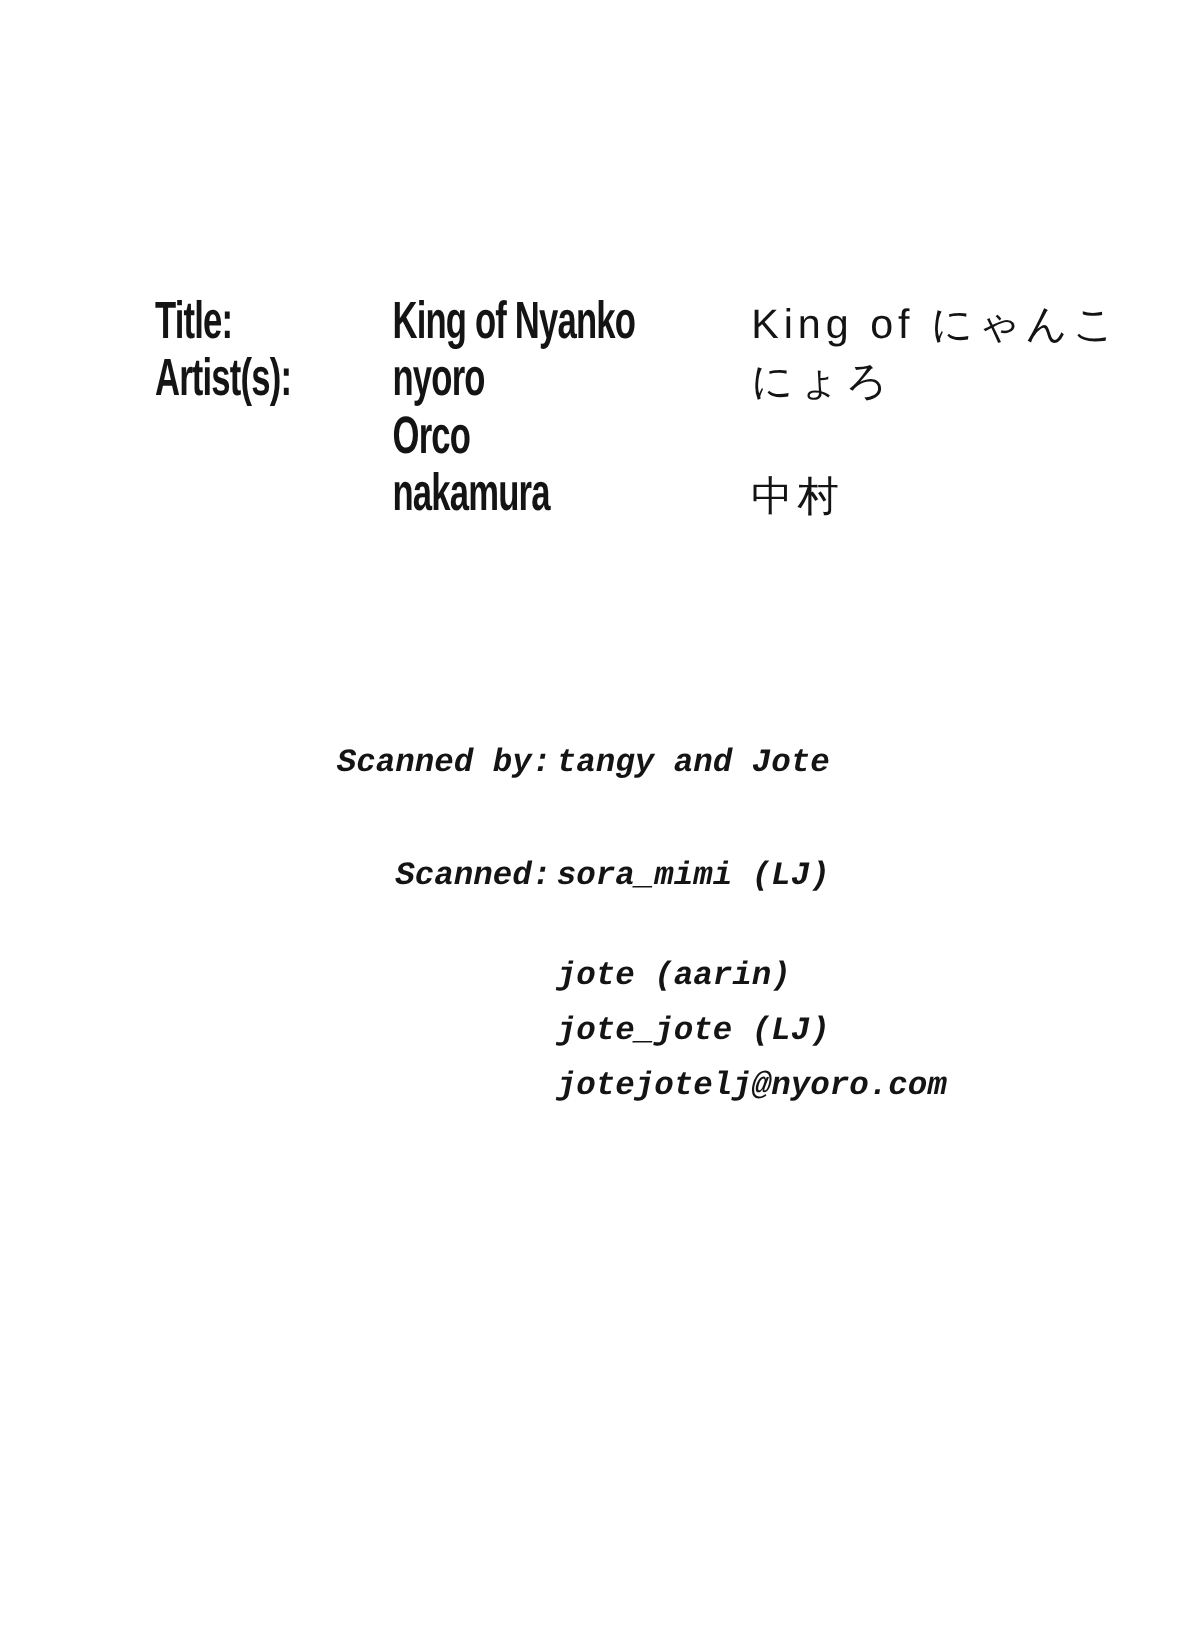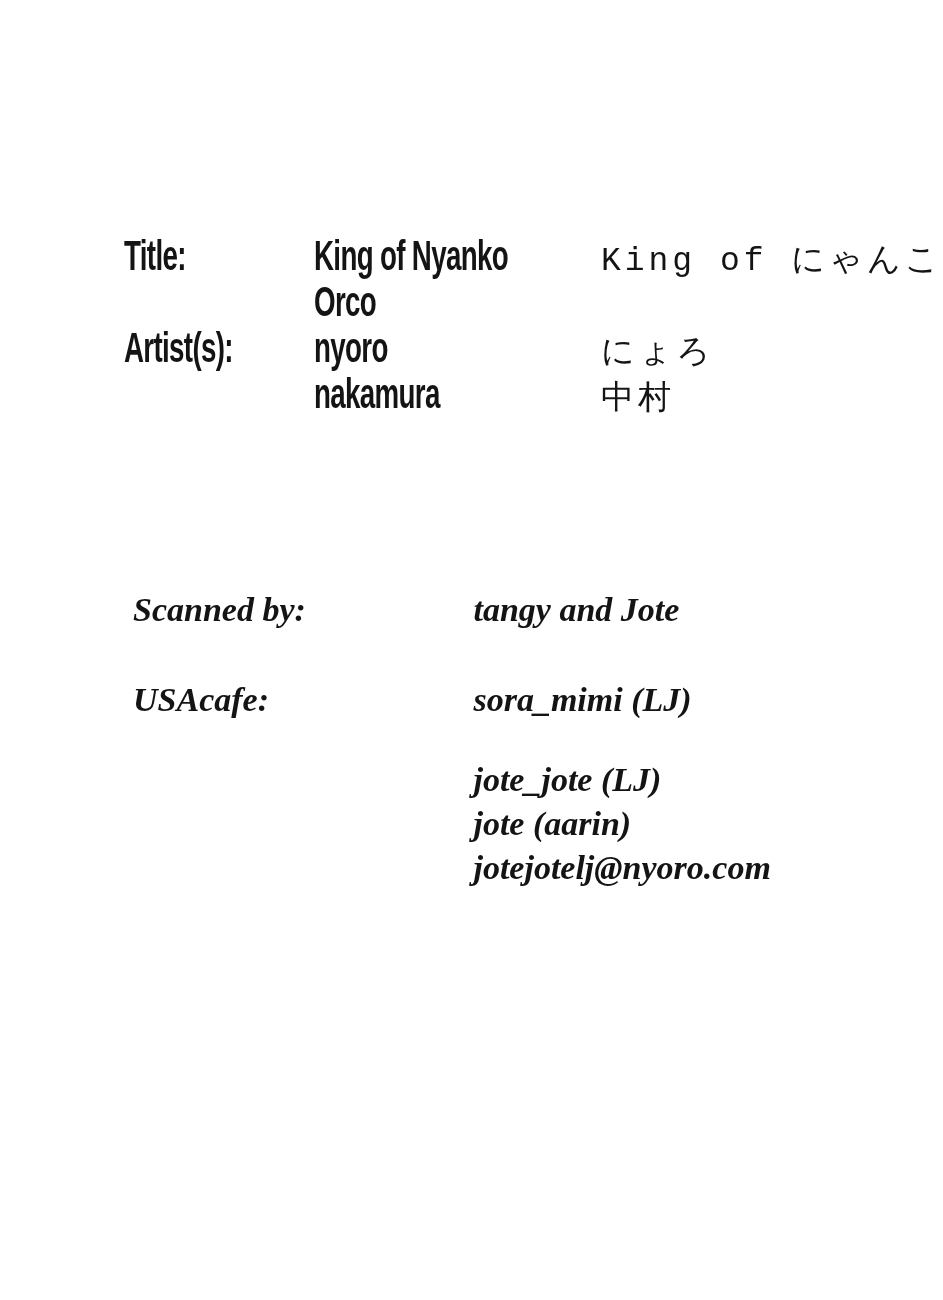--- a/index.html
+++ b/index.html
@@ -34,21 +34,21 @@
   .cell.c2 { width: 282px; }
   .comic {
     font-family: "Liberation Sans", sans-serif;
     font-weight: 700;
     font-size: 42px;
     letter-spacing: -1px;
     transform: scaleX(0.66);
     transform-origin: 0 50%;
   }
   .jpmono {
-    font-family: Liberation Mono, monospace;
+    font-family: Liberation Sans, sans-serif;
     font-weight: 400;
     font-size: 33px;
     letter-spacing: 4px;
   }
 
   
   .credits-section {
     position: absolute;
     left: 133px; top: 588px;
   }
@@ -57,81 +57,81 @@
     height: 44px; line-height: 44px;
   }
   .credit-label {
     display: inline-block;
     width: 308px;
     vertical-align: baseline;
   }
   .credit-value {
     display: inline-block;
     vertical-align: baseline;
-    margin-left: 28px;
   }
   .script {
-    font-family: Liberation Serif, serif;
+    font-family: Liberation Mono, monospace;
     font-style: italic;
     font-weight: 700;
-    font-size: 34px;
+    font-size: 26px;
+    text-align: right;
   }
   .spacer-a { height: 46px; }
   .spacer-b { height: 36px; }
 </style>
 </head>
 <body>
 
 <div class="page">
 
   <section class="info-section">
     <div class="info-row">
       <span class="cell c1 comic">Title:</span>
       <span class="cell c2 comic">King of Nyanko</span>
       <span class="cell jpmono">King of にゃんこ</span>
     </div>
     <div class="info-row">
+      <span class="cell c1 comic">Artist(s):</span>
+      <span class="cell c2 comic">nyoro</span>
+      <span class="cell jpmono">にょろ</span>
+    </div>
+    <div class="info-row">
       <span class="cell c1 comic"></span>
       <span class="cell c2 comic">Orco</span>
       <span class="cell jpmono"></span>
-    </div>
-    <div class="info-row">
-      <span class="cell c1 comic">Artist(s):</span>
-      <span class="cell c2 comic">nyoro</span>
-      <span class="cell jpmono">にょろ</span>
     </div>
     <div class="info-row">
       <span class="cell c1 comic"></span>
       <span class="cell c2 comic">nakamura</span>
       <span class="cell jpmono">中村</span>
     </div>
   </section>
 
   <section class="credits-section">
     <div class="credit-row">
       <span class="credit-label script">Scanned by:</span>
       <span class="credit-value script">tangy and Jote</span>
     </div>
 
     <div class="spacer-a"></div>
 
     <div class="credit-row">
-      <span class="credit-label script">USAcafe:</span>
+      <span class="credit-label script">Scanned:</span>
       <span class="credit-value script">sora_mimi (LJ)</span>
     </div>
 
     <div class="spacer-b"></div>
 
     <div class="credit-row">
       <span class="credit-label script"></span>
-      <span class="credit-value script">jote_jote (LJ)</span>
+      <span class="credit-value script">jote (aarin)</span>
     </div>
     <div class="credit-row">
       <span class="credit-label script"></span>
-      <span class="credit-value script">jote (aarin)</span>
+      <span class="credit-value script">jote_jote (LJ)</span>
     </div>
     <div class="credit-row">
       <span class="credit-label script"></span>
       <span class="credit-value script">jotejotelj@nyoro.com</span>
     </div>
   </section>
 
 </div>
 
 </body></html>

